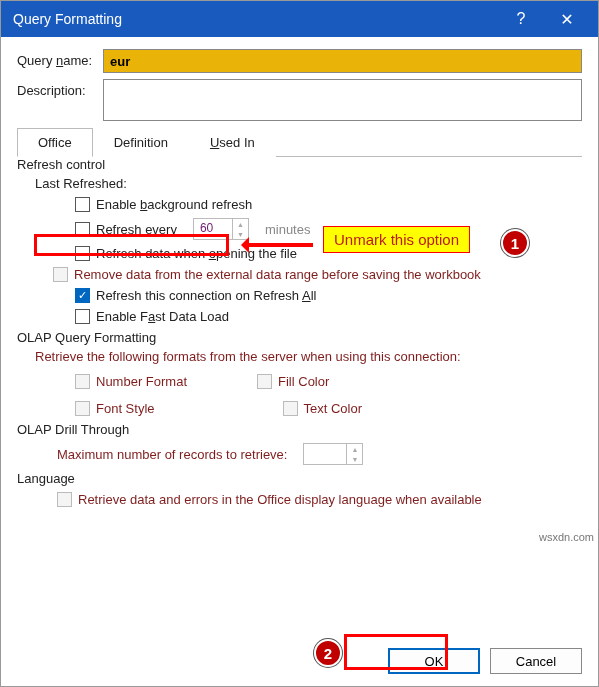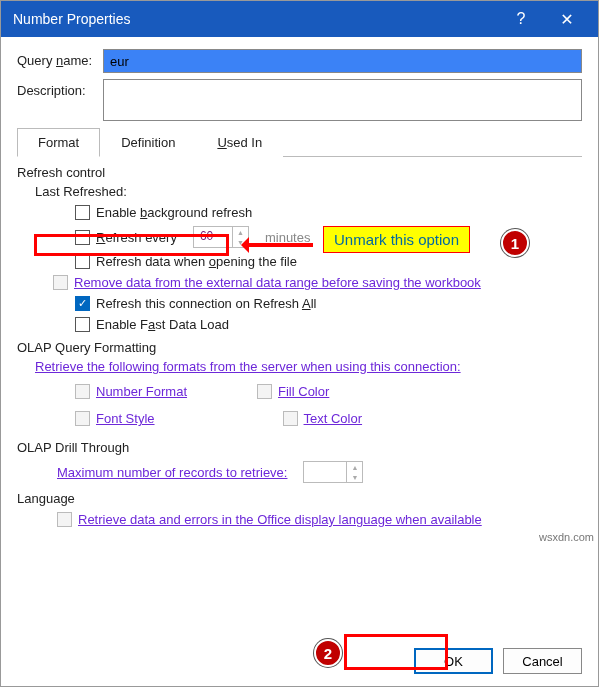--- a/index.html
+++ b/index.html
@@ -5,83 +5,83 @@
 * { box-sizing: border-box; font-family: "Segoe UI", Tahoma, sans-serif; }
 body { margin: 0; background: #fff; width: 599px; height: 687px; position: relative; }
 .dialog { width: 599px; height: 687px; background: #fff; border: 1px solid #999; position: relative; }
 .titlebar { background: #185abd; color: #fff; height: 36px; display: flex; align-items: center; padding: 0 8px 0 12px; font-size: 14px; }
 .titlebar .title { flex: 1; }
 .titlebar .tbtn { width: 46px; height: 36px; display: flex; align-items: center; justify-content: center; font-size: 16px; }
 .body { padding: 12px 16px 0 16px; font-size: 13px; color: #222; }
 .row { display: flex; align-items: flex-start; margin-bottom: 6px; }
 .lbl { width: 86px; padding-top: 4px; }
 .underline { text-decoration: underline; text-decoration-skip-ink: none; }
-.txt { flex: 1; border: 1px solid #888; background: #3b82f6; height: 24px; padding: 2px 6px; font-size: 13px; }
+.txt { flex: 1; border: 1px solid #888; background: #eab308; height: 24px; padding: 2px 6px; font-size: 13px; font-weight: bold; }
 .desc-area { flex: 1; border: 1px solid #888; height: 42px; background: #fff; padding: 2px 6px; }
 .tabs { display: flex; margin-top: 6px; border-bottom: 1px solid #bbb; }
 .tab { padding: 6px 20px 6px 20px; font-size: 13px; border: 1px solid transparent; border-bottom: none; position: relative; top: 1px; background: #fff; }
 .tab.active { border-color: #bbb; border-bottom: 1px solid #fff; }
-.section { margin-top: 8px; font-size: 13px; }
+.section { margin-top: 0; font-size: 13px; }
 .section-title { margin-bottom: 4px; color: #222; }
 .indent { padding-left: 18px; margin-top: 4px; }
 .indent2 { padding-left: 36px; }
 .chk-row { display: flex; align-items: center; gap: 6px; margin: 6px 0; font-size: 13px; padding-left: 40px; }
 .chk { width: 15px; height: 15px; border: 1px solid #555; background: #fff; display: inline-flex; align-items: center; justify-content: center; font-size: 11px; color: #fff; }
 .chk.checked { background: #0067c0; border-color: #0067c0; }
 .chk.disabled { border-color: #bbb; background: #f4f4f4; }
-.dis-text { color: #6d28d9; text-decoration: underline; }
+.dis-text { color: #7f1d1d; }
 .spinner { display: inline-flex; width: 56px; height: 22px; border: 1px solid #888; background: #fff; }
 .spinner .sval { flex: 1; padding: 2px 6px; font-size: 12px; color: #701a75; }
 .spinner .arrows { width: 16px; display: flex; flex-direction: column; border-left: 1px solid #888; }
 .spinner .ar { flex: 1; font-size: 7px; display: flex; align-items: center; justify-content: center; color: #444; }
 .spinner.disabled { border-color: #bbb; }
 .spinner.disabled .ar { color: #aaa; }
 .spinner.disabled .arrows { border-left-color: #bbb; }
 .minlbl { margin-left: 10px; color: #888; }
 .spinner-wide { width: 60px; }
 .footer { position: absolute; bottom: 12px; right: 16px; display: flex; gap: 10px; align-items: center; }
-.btn { width: 79px; height: 26px; border: 1px solid #888; background: #fdfdfd; font-size: 13px; display: flex; align-items: center; justify-content: center; }
+.btn { width: 92px; height: 26px; border: 1px solid #888; background: #fdfdfd; font-size: 13px; display: flex; align-items: center; justify-content: center; }
 .btn.ok { border: 1px solid #0067c0; box-shadow: inset 0 0 0 1px #0067c0; }
 
 
 .hl-box { position: absolute; border: 3px solid #ff0000; pointer-events: none; }
 .hl-bg-refresh { top: 233px; left: 33px; width: 195px; height: 22px; }
 .hl-ok { top: 633px; left: 343px; width: 104px; height: 36px; }
 .arrow { position: absolute; top: 242px; left: 242px; width: 70px; height: 4px; background: #ff0000; }
 .arrow::before { content: ""; position: absolute; left: -10px; top: -6px; border: 8px solid transparent; border-right-color: #ff0000; }
-.callout { position: absolute; top: 225px; left: 322px; background: #ffff00; color: #0369a1; border: 1px solid #ff0000; padding: 4px 10px; font-size: 15px; }
+.callout { position: absolute; top: 225px; left: 322px; background: #ffff00; color: #b91c1c; border: 1px solid #ff0000; padding: 4px 10px; font-size: 15px; }
 .num-badge { position: absolute; width: 28px; height: 28px; border-radius: 50%; background: #c00000; color: #fff; border: 2px solid #fff; box-shadow: 0 0 0 1px #555; display: flex; align-items: center; justify-content: center; font-weight: bold; font-size: 15px; }
 .b1 { top: 228px; left: 500px; }
 .b2 { top: 638px; left: 313px; }
 .watermark { position: absolute; right: 4px; top: 530px; font-size: 11px; color: #777; }
 </style>
 </head>
 <body>
 
 <div class="dialog">
 
   <div class="titlebar">
-    <div class="title">Number Properties</div>
+    <div class="title">Query Formatting</div>
     <div class="tbtn">?</div>
     <div class="tbtn">✕</div>
   </div>
 
   <div class="body">
 
     <div class="row">
       <div class="lbl"><span>Query </span><span class="underline">n</span><span>ame:</span></div>
       <input class="txt" value="eur" style="">
     </div>
     <div class="row">
       <div class="lbl">Description:</div>
       <div class="desc-area"></div>
     </div>
 
     <div class="tabs">
-      <div class="tab active">Format</div>
+      <div class="tab active">Office</div>
       <div class="tab">Definition</div>
       <div class="tab"><span></span><span class="underline">U</span><span>sed In</span></div>
     </div>
 
     <div class="section">
       <div class="section-title">Refresh control</div>
       <div class="indent">
         <div>Last Refreshed:</div>
         <div class="chk-row">
           <span class="chk"></span>

